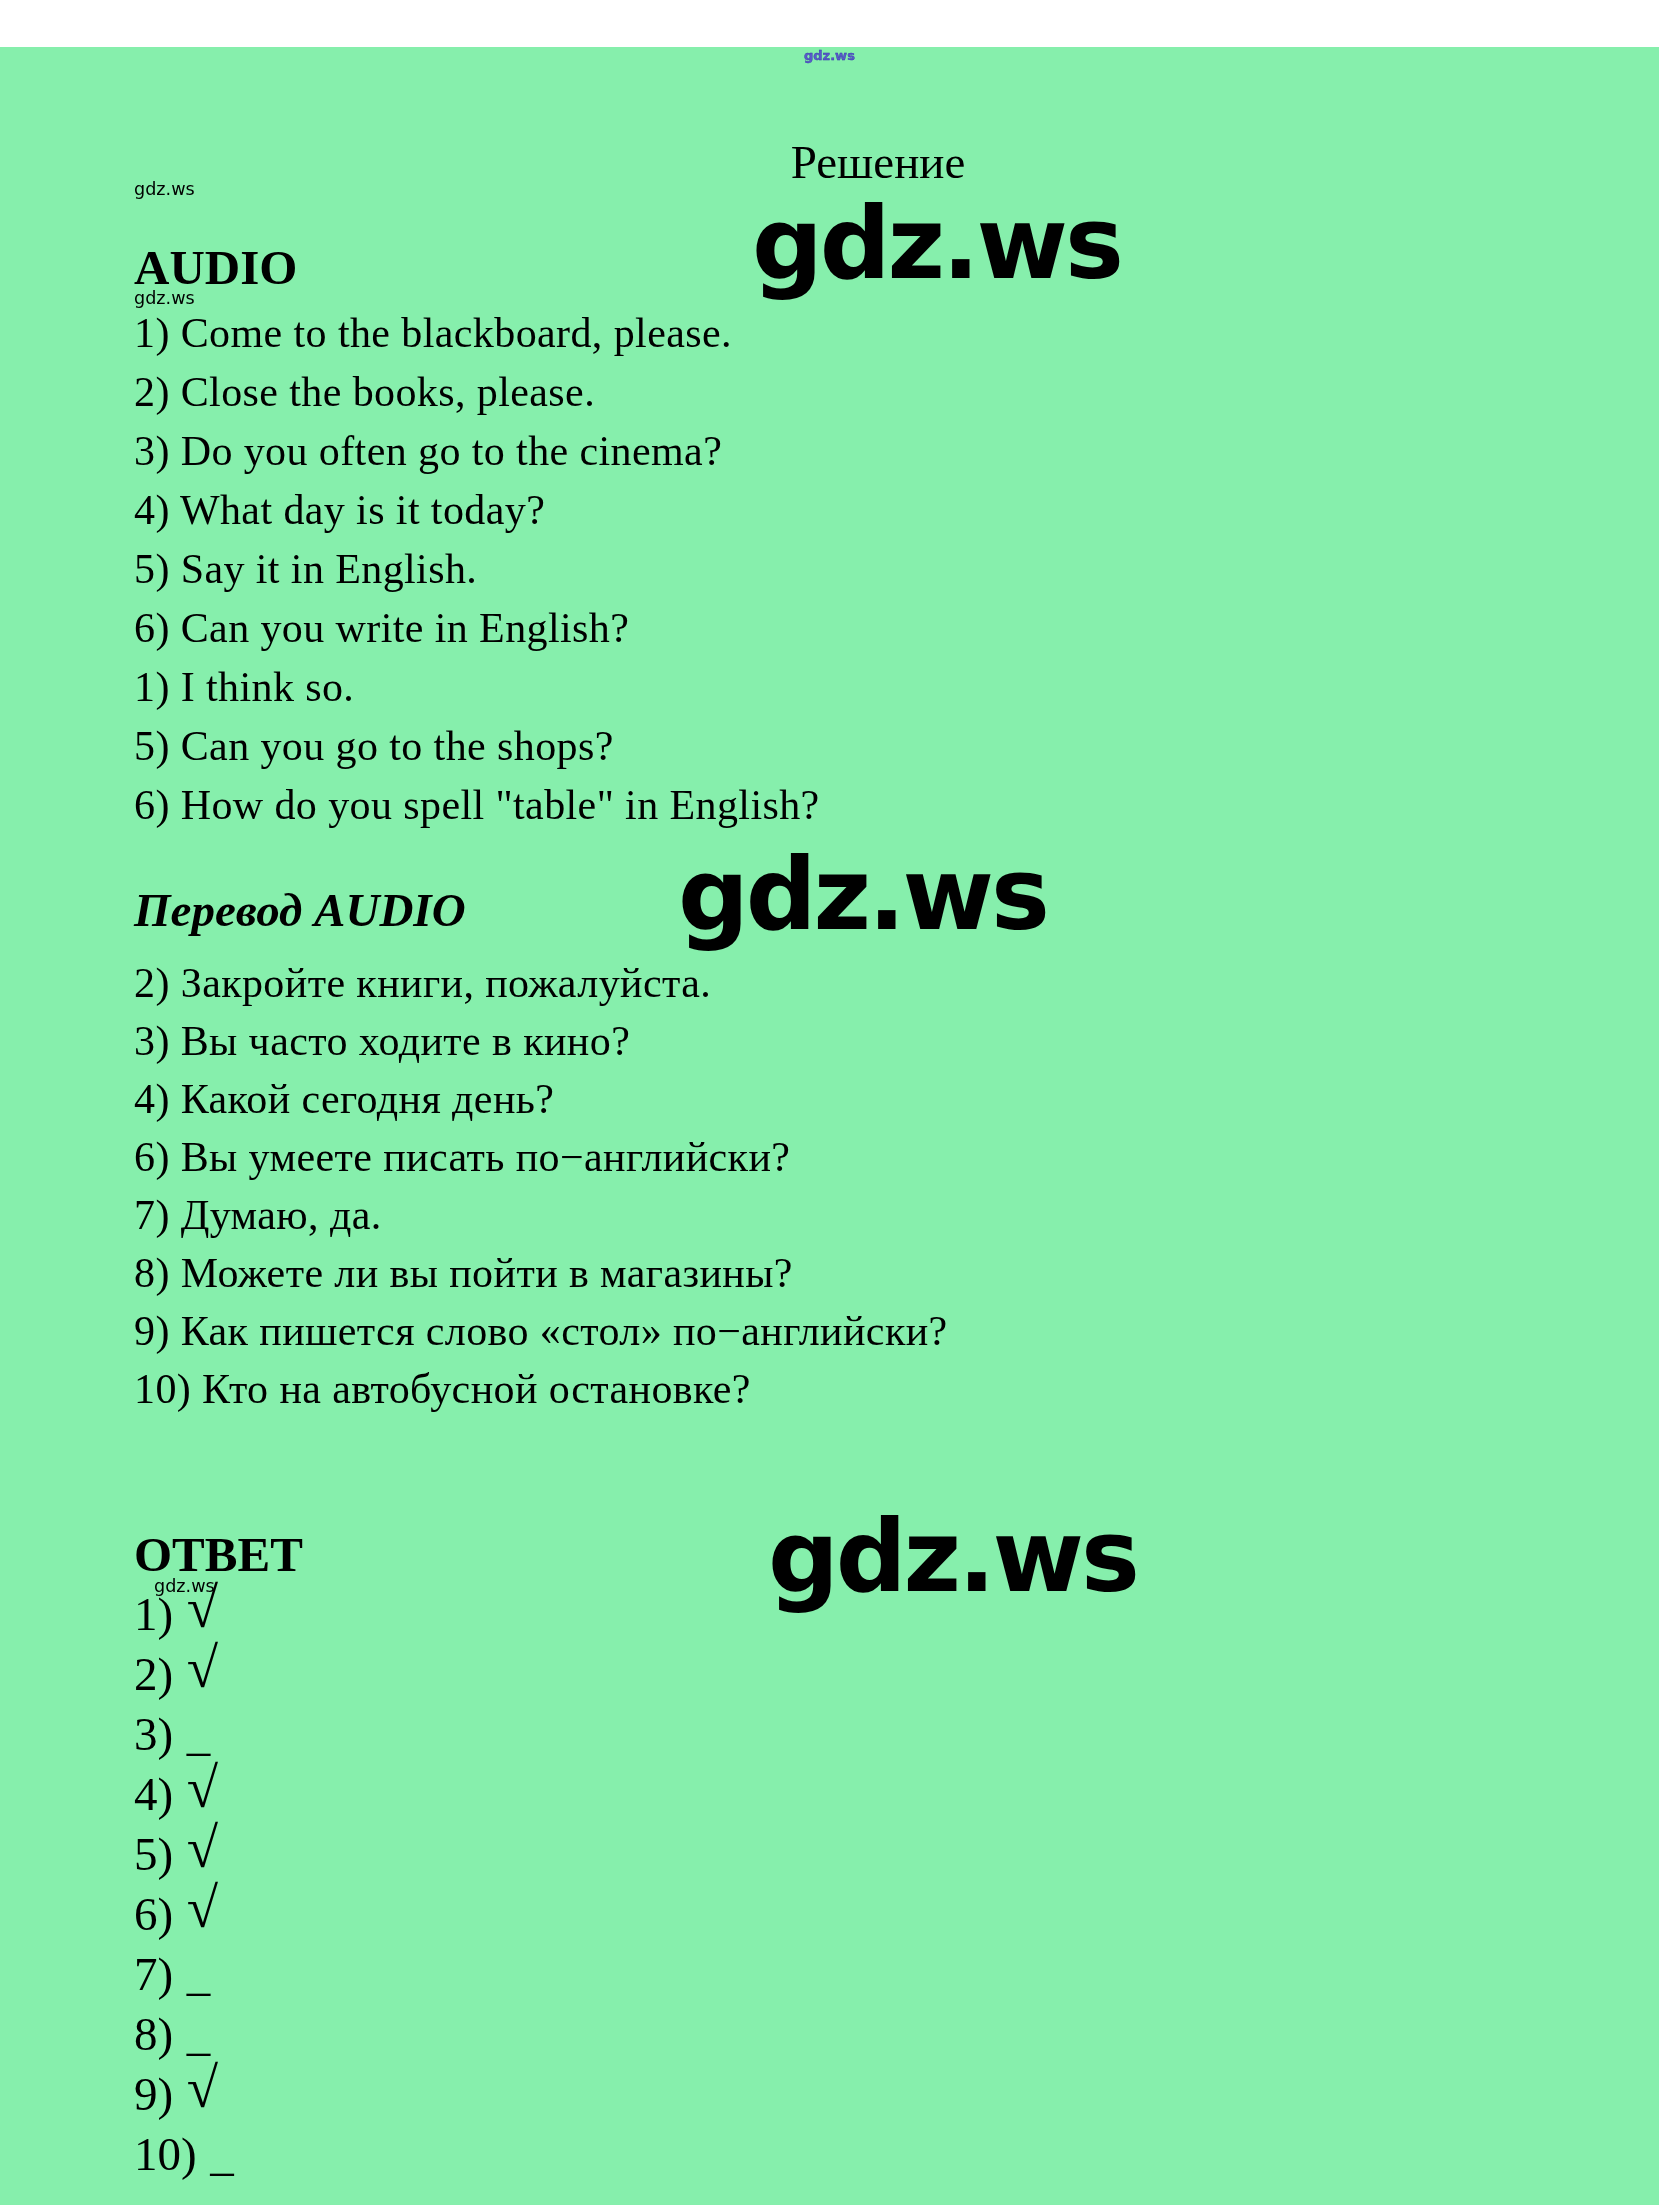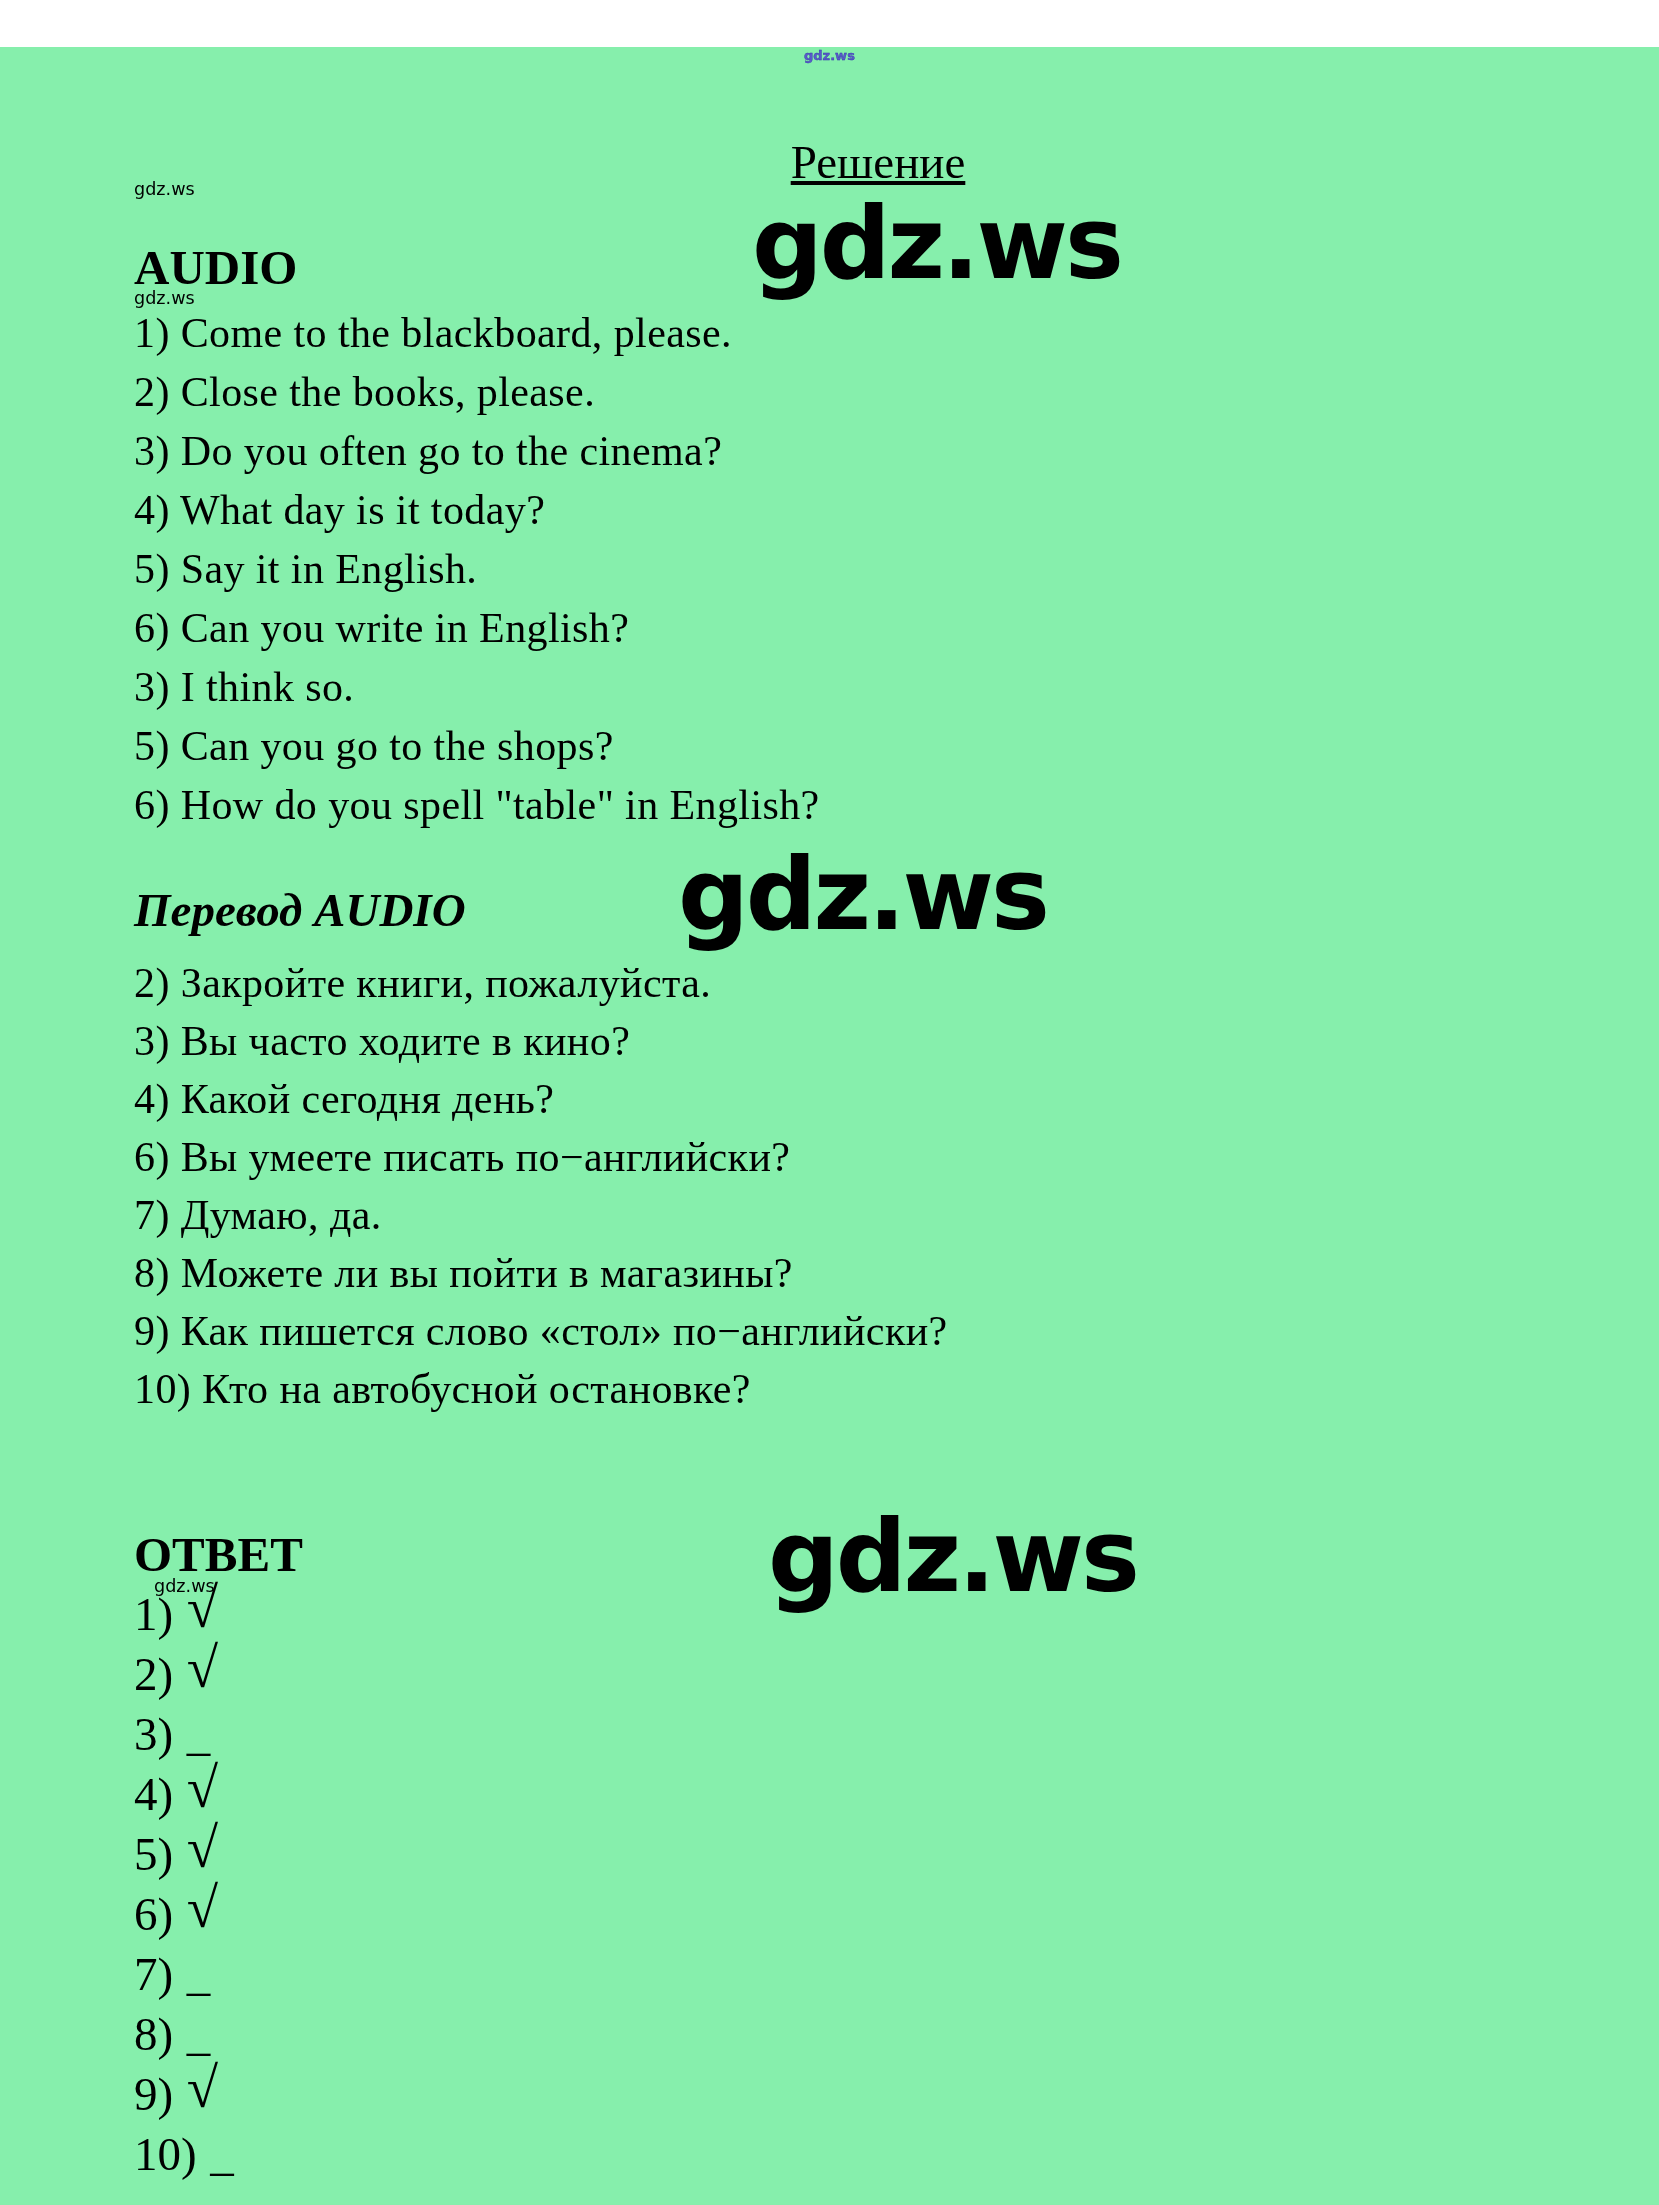--- a/index.html
+++ b/index.html
@@ -29,21 +29,20 @@
 
   
   .title {
     position: absolute;
     left: 878px;
     top: 92px;
     transform: translateX(-50%);
     font-size: 47px;
     line-height: 1;
     white-space: nowrap;
-    text-decoration: underline;
   }
 
   
   .small-wm {
     position: absolute;
     font-family: "DejaVu Sans", sans-serif;
     font-size: 17.6px;
     line-height: 1;
     color: #000;
   }
@@ -129,21 +128,21 @@
 
   <div class="heading" id="h-audio">AUDIO</div>
 
   <ol class="qlist" id="audio-list">
     <li>1) Come to the blackboard, please.</li>
     <li>2) Close the books, please.</li>
     <li>3) Do you often go to the cinema?</li>
     <li>4) What day is it today?</li>
     <li>5) Say it in English.</li>
     <li>6) Can you write in English?</li>
-    <li>3) I think so.</li>
+    <li>1) I think so.</li>
     <li>5) Can you go to the shops?</li>
     <li>6) How do you spell "table" in English?</li>
   </ol>
 
   <div class="heading" id="h-perevod">Перевод AUDIO</div>
 
   <ol class="qlist" id="trans-list">
     <li>2) Закройте книги, пожалуйста.</li>
     <li>3) Вы часто ходите в кино?</li>
     <li>4) Какой сегодня день?</li>

